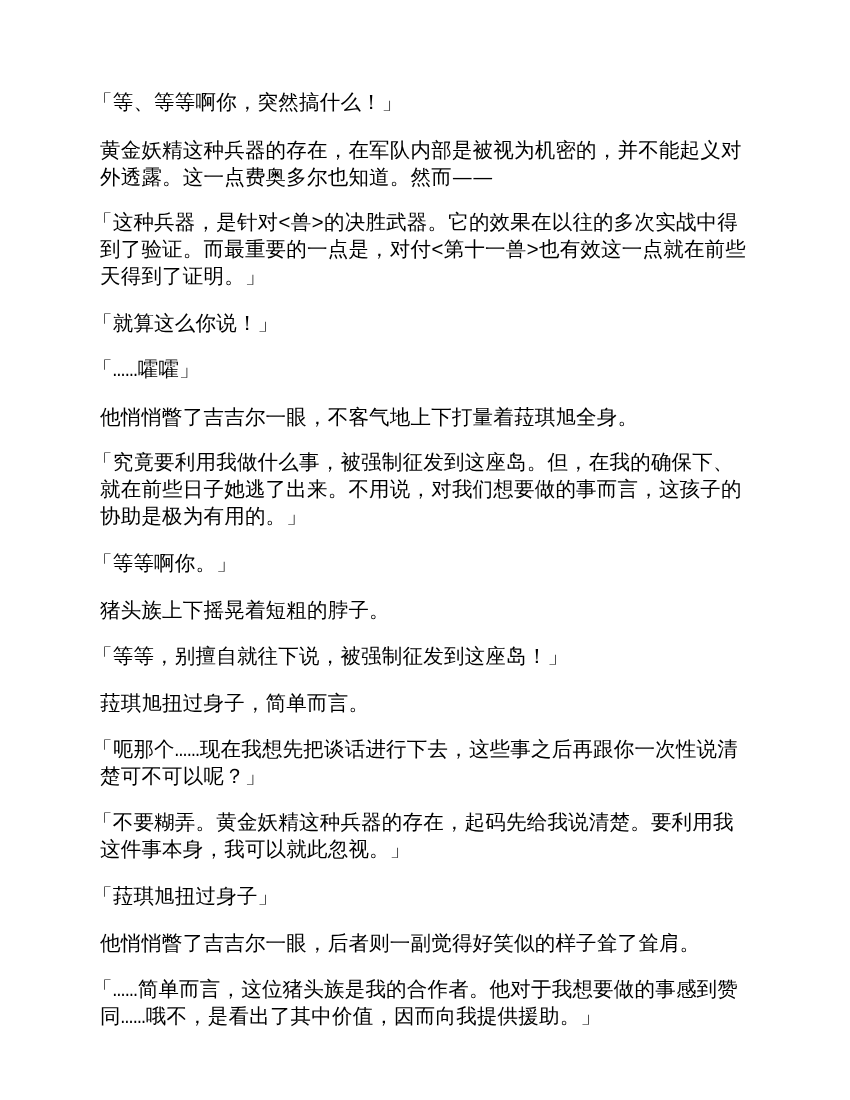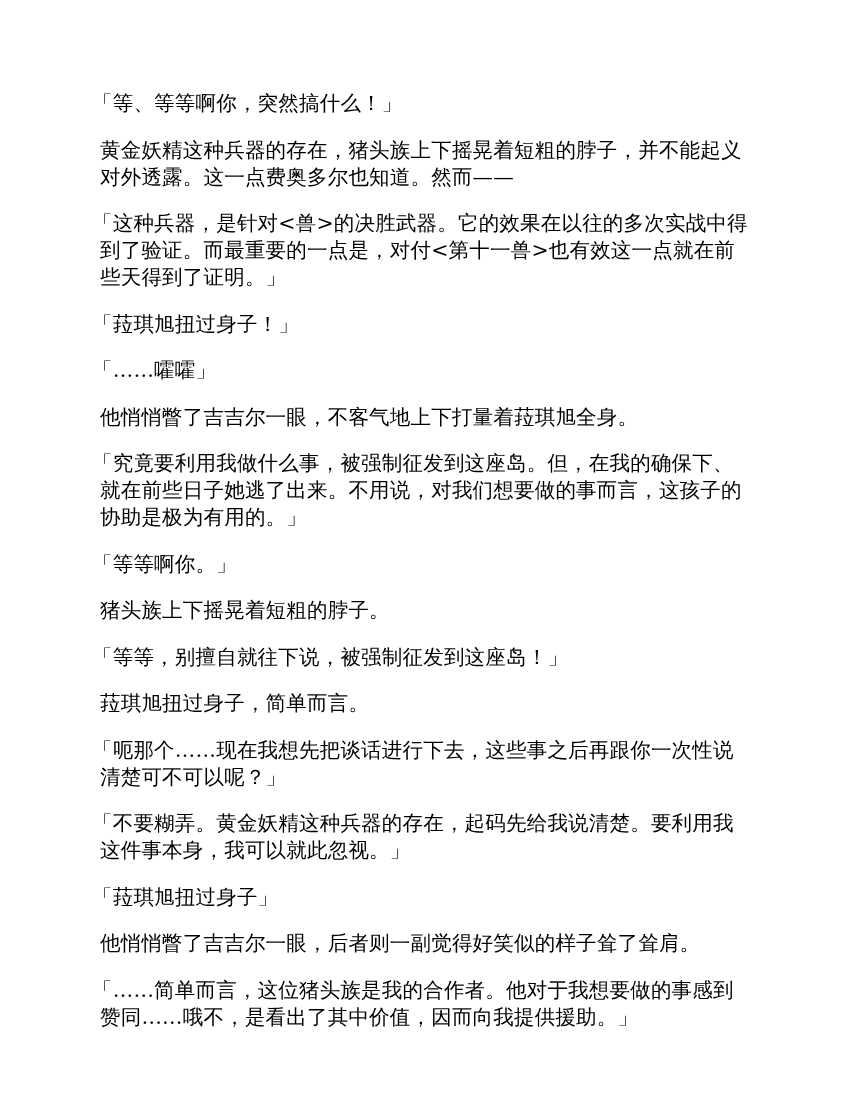--- a/index.html
+++ b/index.html
@@ -24,30 +24,31 @@
     .para {
       font-size: 20.5px;
       line-height: 27px;
       margin: 0 0 19.5px 0;
       letter-spacing: 0.2px;
       word-break: break-all;
       white-space: normal;
     }
     .para.dialogue {
       text-indent: -8px;
+      font-family: Liberation Mono, monospace;
     }
   </style>
 </head>
 <body>
 
 <div class="page">
   <p class="para dialogue">「等、等等啊你，突然搞什么！」</p>
-  <p class="para">黄金妖精这种兵器的存在，猪头族上下摇晃着短粗的脖子，并不能起义对外透露。这一点费奥多尔也知道。然而——</p>
+  <p class="para">黄金妖精这种兵器的存在，在军队内部是被视为机密的，并不能起义对外透露。这一点费奥多尔也知道。然而——</p>
   <p class="para dialogue">「这种兵器，是针对&lt;兽&gt;的决胜武器。它的效果在以往的多次实战中得到了验证。而最重要的一点是，对付&lt;第十一兽&gt;也有效这一点就在前些天得到了证明。」</p>
-  <p class="para dialogue">「菈琪旭扭过身子！」</p>
+  <p class="para dialogue">「就算这么你说！」</p>
   <p class="para dialogue">「……嚯嚯」</p>
   <p class="para">他悄悄瞥了吉吉尔一眼，不客气地上下打量着菈琪旭全身。</p>
   <p class="para dialogue">「究竟要利用我做什么事，被强制征发到这座岛。但，在我的确保下、就在前些日子她逃了出来。不用说，对我们想要做的事而言，这孩子的协助是极为有用的。」</p>
   <p class="para dialogue">「等等啊你。」</p>
   <p class="para">猪头族上下摇晃着短粗的脖子。</p>
   <p class="para dialogue">「等等，别擅自就往下说，被强制征发到这座岛！」</p>
   <p class="para">菈琪旭扭过身子，简单而言。</p>
   <p class="para dialogue">「呃那个……现在我想先把谈话进行下去，这些事之后再跟你一次性说清楚可不可以呢？」</p>
   <p class="para dialogue">「不要糊弄。黄金妖精这种兵器的存在，起码先给我说清楚。要利用我这件事本身，我可以就此忽视。」</p>
   <p class="para dialogue">「菈琪旭扭过身子」</p>

